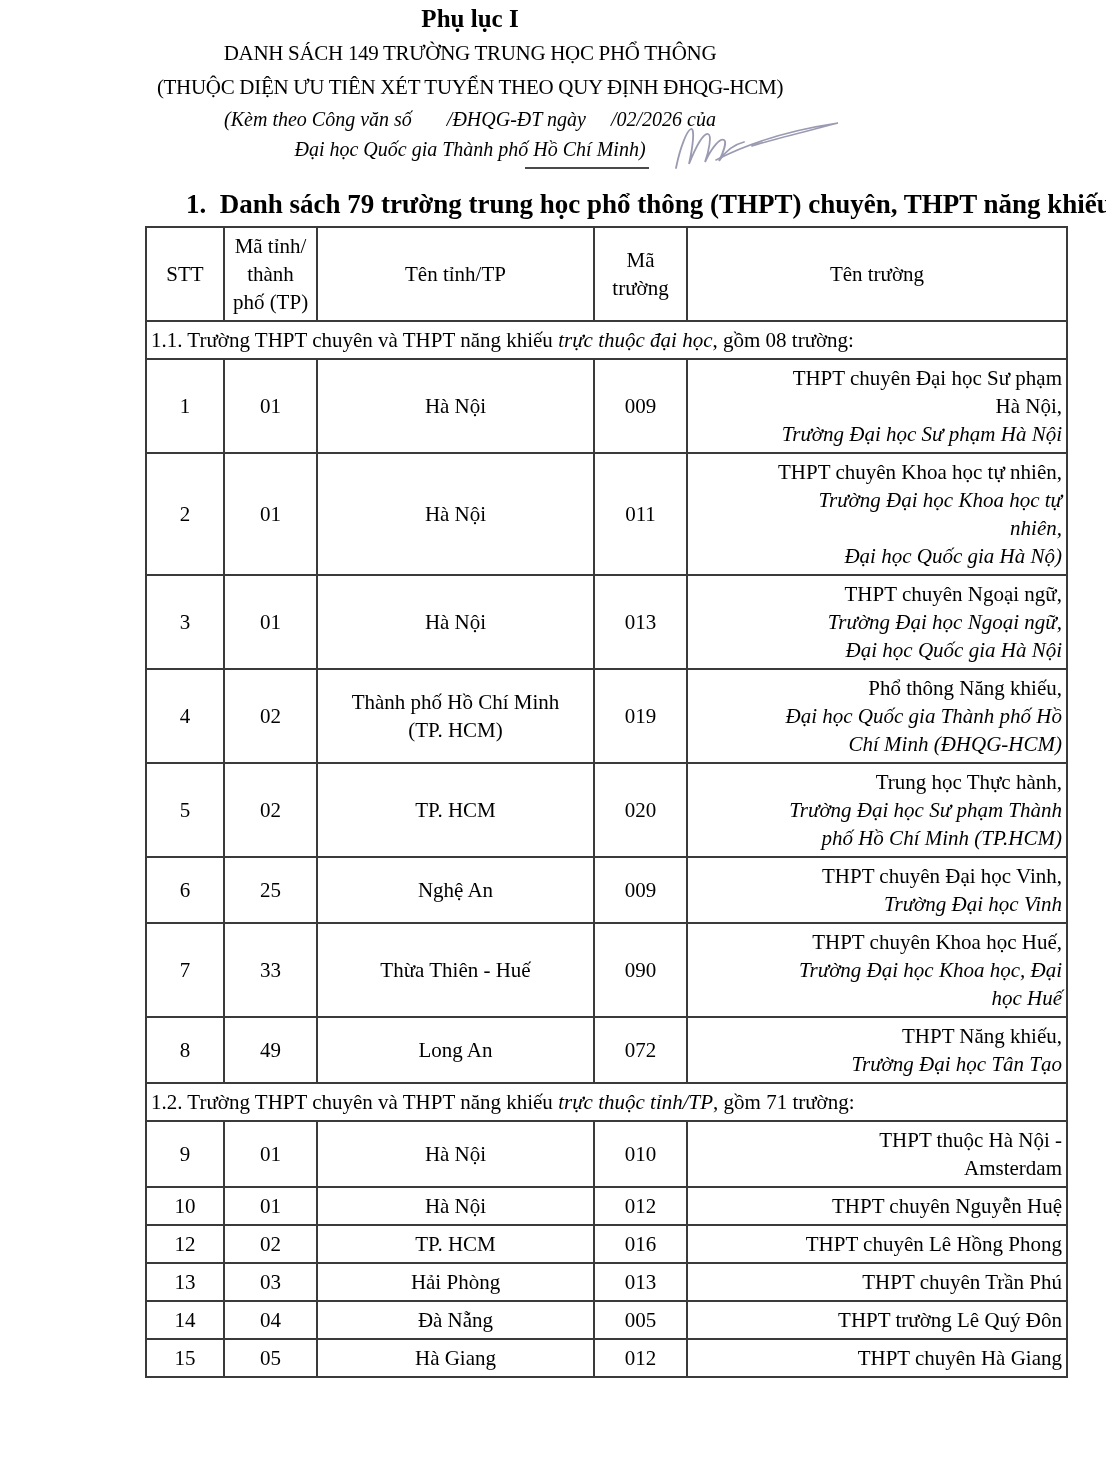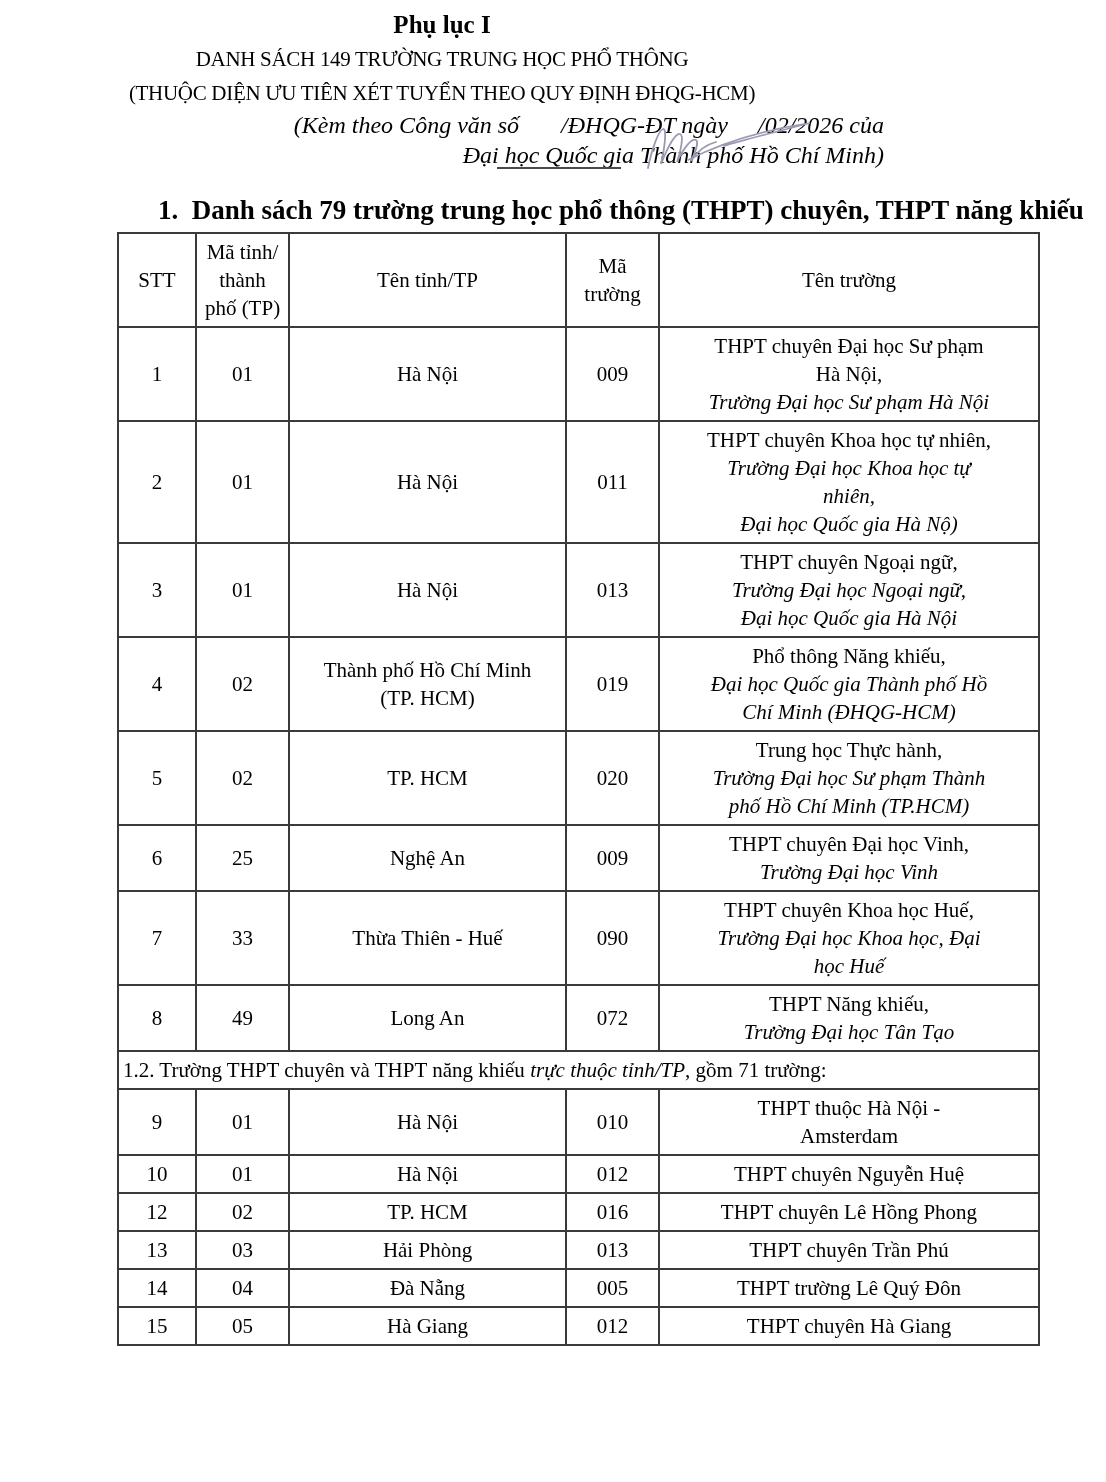--- a/index.html
+++ b/index.html
@@ -9,41 +9,41 @@
     width: 1106px;
     height: 1482px;
     overflow: hidden;
     font-family: "Liberation Serif", "DejaVu Serif", serif;
     color: #000;
   }
   .doc {
     position: relative;
     width: 884px;
     height: 1482px;
-    padding-top: 8px;
+    padding-top: 2px;
     box-sizing: border-box;
+    margin-left: 28px;
   }
   .center { text-align: center; }
   .title-main {
     font-size: 25px;
     font-weight: bold;
     line-height: 34px;
   }
   .title-caps {
     font-size: 21px;
     font-weight: normal;
     line-height: 34px;
     letter-spacing: -0.3px;
   }
   .subtitle-line {
-    font-size: 24px;
+    font-size: 20px;
     font-style: italic;
     line-height: 30px;
     white-space: pre;
-    text-align: right;
   }
   .sig-underline {
     position: absolute;
     left: 497px;
     top: 167px;
     width: 124px;
     height: 0;
     border-top: 2px solid #4a4a4a;
   }
   .signature {
@@ -78,21 +78,21 @@
     padding: 4px 4px;
     vertical-align: middle;
     box-sizing: border-box;
   }
   table.schools th {
     font-weight: normal;
     text-align: center;
   }
   td.c { text-align: center; white-space: pre-line; }
   td.school {
-    text-align: center;
+    text-align: right;
     padding-left: 10px;
     padding-right: 6px;
   }
   .school-main { white-space: pre-line; }
   .school-sub { white-space: pre-line; font-style: italic; }
   td.section-cell {
     text-align: left;
     font-size: 22px;
     line-height: 30px;
     padding: 7px 6px 7px 8px;
@@ -130,20 +130,23 @@
     <thead>
       <tr>
         <th>STT</th>
         <th>Mã tỉnh/ thành phố (TP)</th>
         <th>Tên tỉnh/TP</th>
         <th>Mã trường</th>
         <th>Tên trường</th>
       </tr>
     </thead>
     <tbody>
+  <tr>
+    <td class="section-cell" colspan="5"><span>1.1. Trường THPT chuyên và THPT năng khiếu </span><i>trực thuộc đại học</i><span>, gồm 08 trường:</span></td>
+  </tr>
 
   <tr>
     <td class="c">1</td>
     <td class="c">01</td>
     <td class="c">Hà Nội</td>
     <td class="c">009</td>
     <td class="school">
       <div class="school-main">THPT chuyên Đại học Sư phạm
 Hà Nội,</div>
       <div class="school-sub">Trường Đại học Sư phạm Hà Nội</div>

